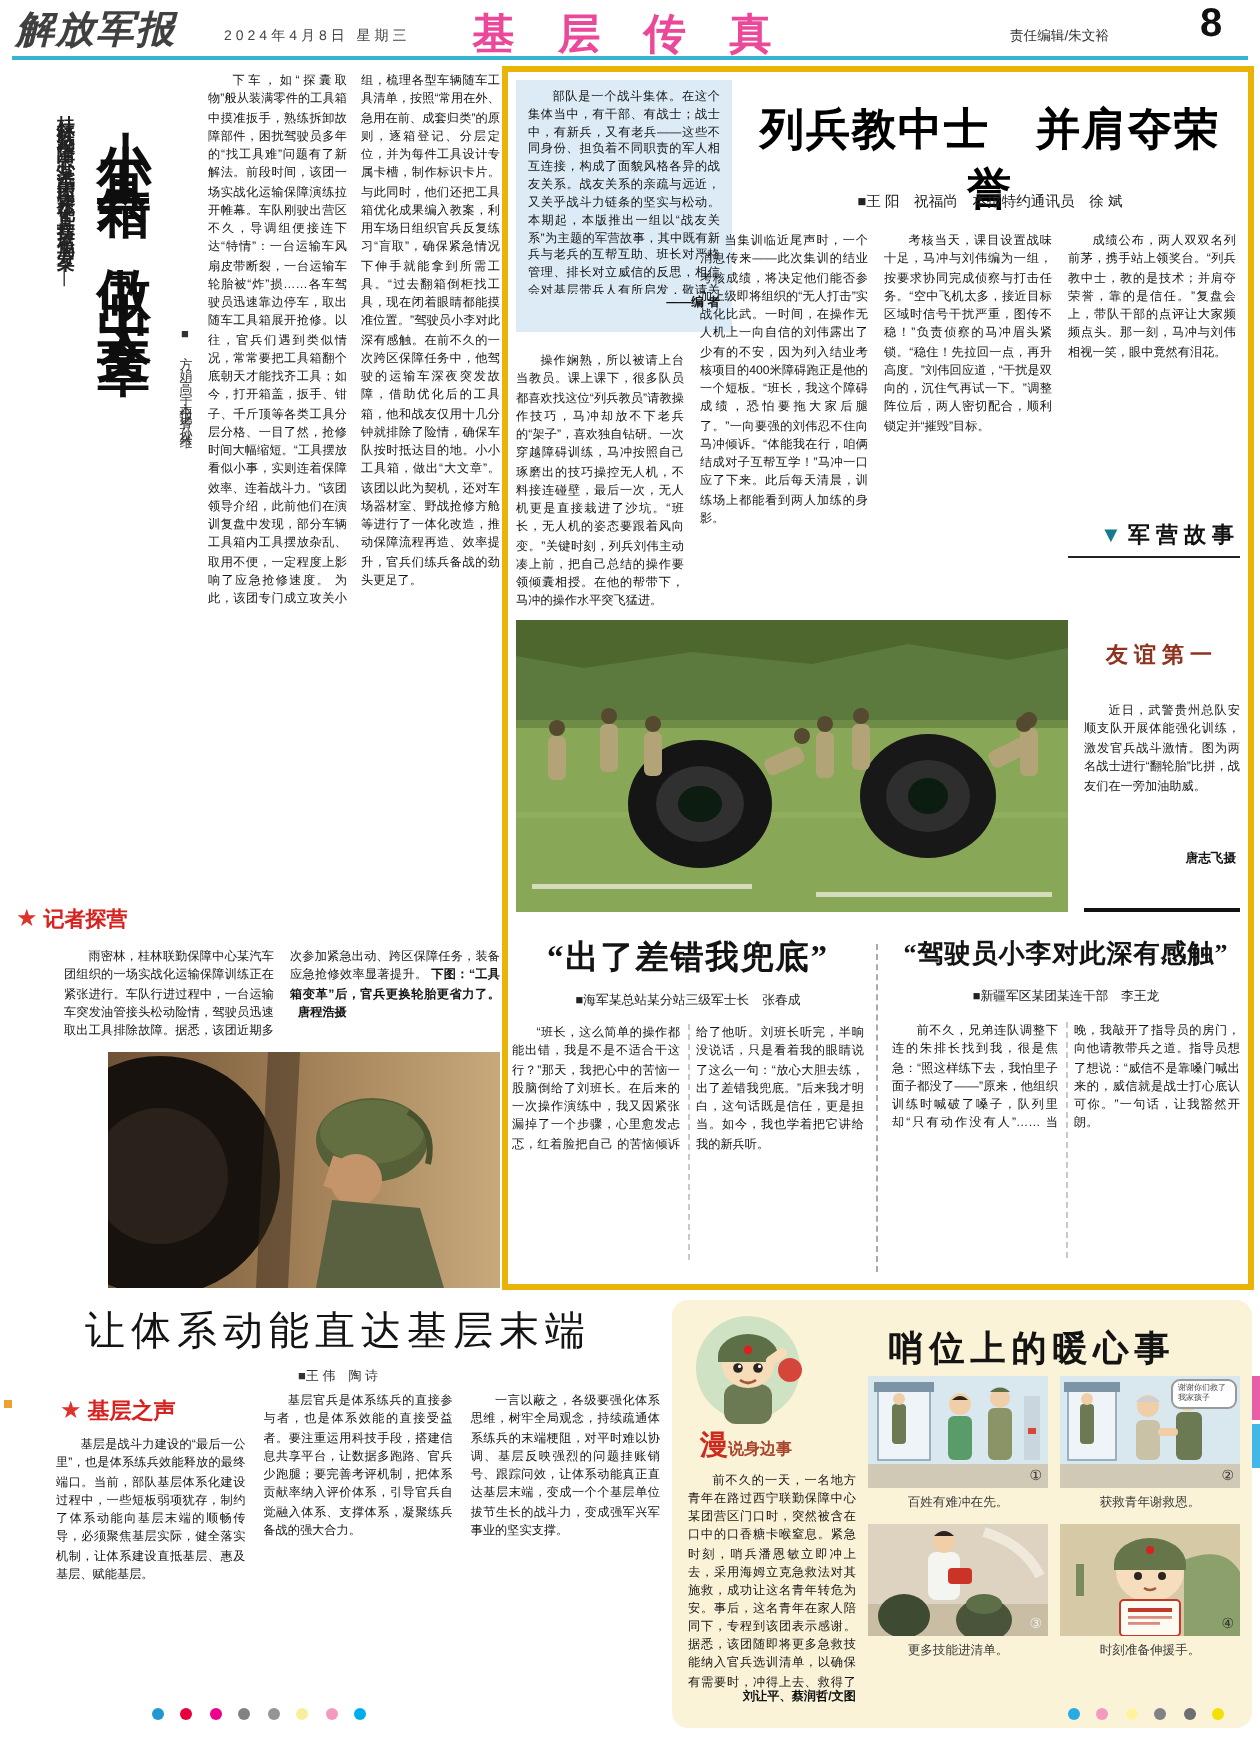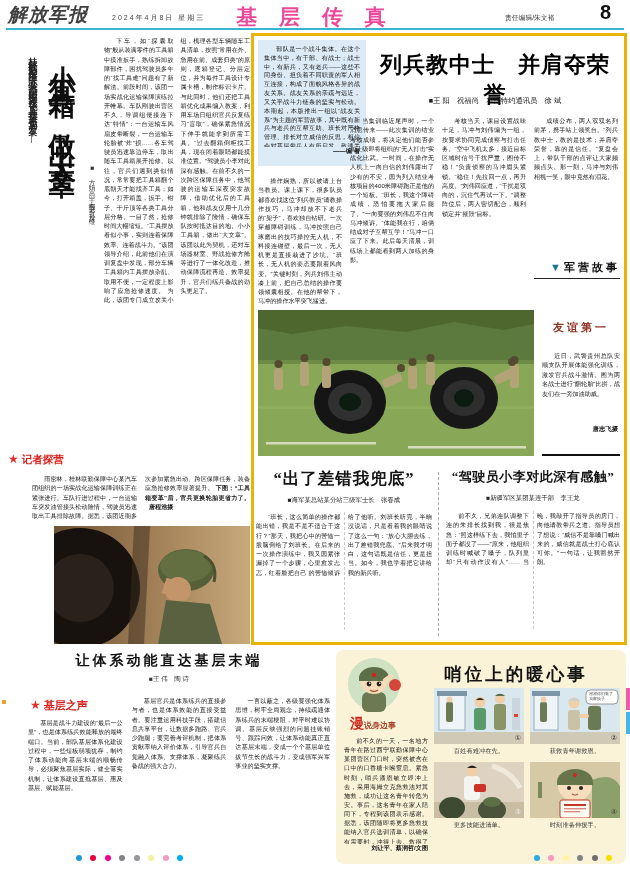--- a/index.html
+++ b/index.html
@@ -156,21 +156,21 @@
       <div class="ctr serif" style="font-size:13px;font-weight:bold;letter-spacing:0.5px;">“驾驶员小李对此深有感触”</div>
       <div class="ctr" style="margin-top:8px;font-size:6.4px;color:#222;">■新疆军区某团某连干部　李王龙</div>
       <div class="jt t6 colrule" style="margin-top:8px;height:118px;column-count:2;column-gap:8px;">
         <span>前不久，兄弟连队调整下连的朱排长找到我，很是焦急：“照这样练下去，我怕里子面子都没了——”原来，他组织训练时喊破了嗓子，队列里却“只有动作没有人”……</span>
         <span>当晚，我敲开了指导员的房门，向他请教带兵之道。指导员想了想说：“威信不是靠嗓门喊出来的，威信就是战士打心底认可你。”一句话，让我豁然开朗。</span>
       </div>
     </div>
   </div>
 
   <div class="abs" style="left:8px;top:652px;width:322px;height:212px;">
-    <div class="ctr serif" style="font-size:14px;font-weight:bold;letter-spacing:3px;">让体系动能直达基层末端</div>
+    <div class="ctr serif" style="font-size:20px;font-weight:normal;letter-spacing:3px;">让体系动能直达基层末端</div>
     <div class="ctr" style="margin-top:5px;font-size:6.5px;color:#333;">■王 伟　陶 诗</div>
     <div class="abs" style="left:0;top:44px;width:322px;height:148px;display:flex;gap:9px;">
       <div style="width:101px;margin-left:20px;">
         <div class="badge" style="font-size:11px;margin:2px 0 5px 2px;">
           <span class="star">★</span><span>基层之声</span>
         </div>
         <div class="jt t6" style="height:122px;">基层是战斗力建设的“最后一公里”，也是体系练兵效能释放的最终端口。当前，部队基层体系化建设过程中，一些短板弱项犹存，制约了体系动能向基层末端的顺畅传导，必须聚焦基层实际，健全落实机制，让体系建设直抵基层、惠及基层、赋能基层。</div>
       </div>
       <div class="jt t6" style="width:101px;height:148px;">基层官兵是体系练兵的直接参与者，也是体系效能的直接受益者。要注重运用科技手段，搭建信息共享平台，让数据多跑路、官兵少跑腿；要完善考评机制，把体系贡献率纳入评价体系，引导官兵自觉融入体系、支撑体系，凝聚练兵备战的强大合力。</div>
       <div class="jt t6" style="width:101px;height:148px;">一言以蔽之，各级要强化体系思维，树牢全局观念，持续疏通体系练兵的末端梗阻，对平时难以协调、基层反映强烈的问题挂账销号、跟踪问效，让体系动能真正直达基层末端，变成一个个基层单位拔节生长的战斗力，变成强军兴军事业的坚实支撑。</div>

